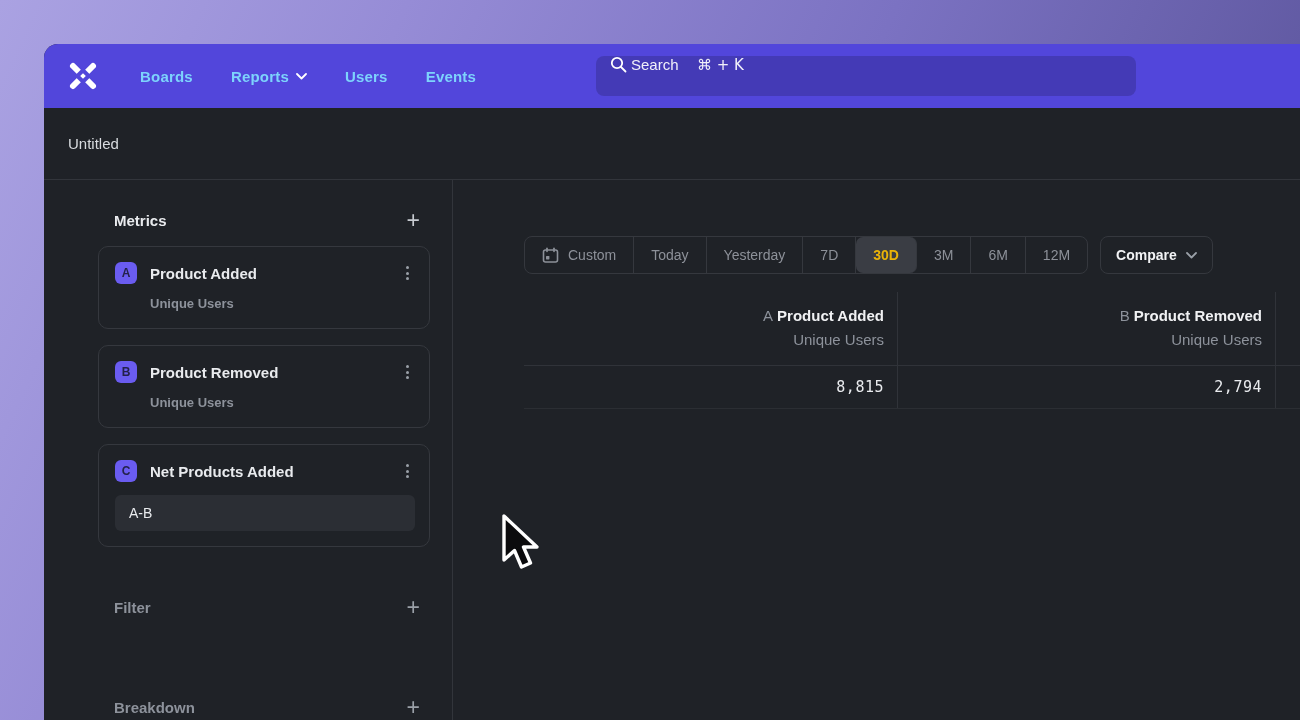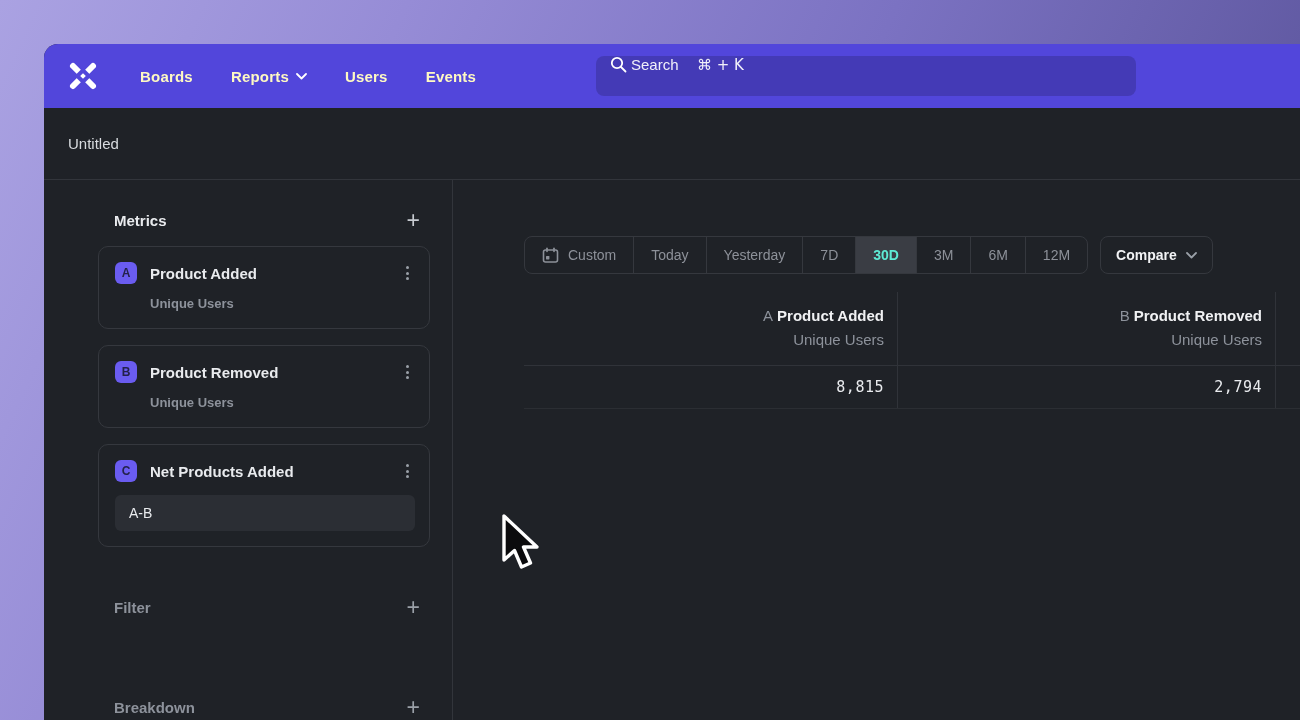--- a/index.html
+++ b/index.html
@@ -23,21 +23,21 @@
   .navbar {
     height:64px; flex:0 0 64px;
     background:#5246db;
     display:flex; align-items:center;
     padding:0 24px;
     position:relative;
   }
   .logo { width:30px; height:30px; margin-right:42px; }
   .nav-items { display:flex; align-items:center; gap:38px; }
   .nav-item {
-    color:#fef9c3; font-size:15px; font-weight:600; letter-spacing:.2px;
+    color:#7dd3fc; font-size:15px; font-weight:600; letter-spacing:.2px;
     display:flex; align-items:center; gap:7px; cursor:pointer;
   }
   .searchbar {
     position:absolute; left:552px; top:12px;
     width:540px; height:40px;
     background:rgba(0,0,0,0.17);
     border-radius:8px;
     display:flex; align-items:flex-start;
     padding:0 14px; gap:4px;
   }
@@ -125,21 +125,21 @@
     overflow:hidden; height:38px;
   }
   .seg-tab {
     display:flex; align-items:center; gap:9px;
     padding:0 17px;
     color:#8d9199; font-size:14px; font-weight:500;
     border-right:1px solid #35383e;
     cursor:pointer; white-space:nowrap; background:transparent;
   }
   .seg-tab:last-child { border-right:none; }
-  .seg-tab.active { background:#3a3d44; color:#5eead4; font-weight:700; }
+  .seg-tab.active { background:#3a3d44; color:#eab308; font-weight:700;border-radius:7px; }
   .compare-btn {
     margin-left:12px; height:38px;
     border:1px solid #35383e; border-radius:8px;
     background:transparent; cursor:pointer;
     display:flex; align-items:center; gap:9px;
     padding:0 15px;
     color:#f2f3f5; font-size:14px; font-weight:600;
     font-family:"Liberation Sans",sans-serif;
   }
 

